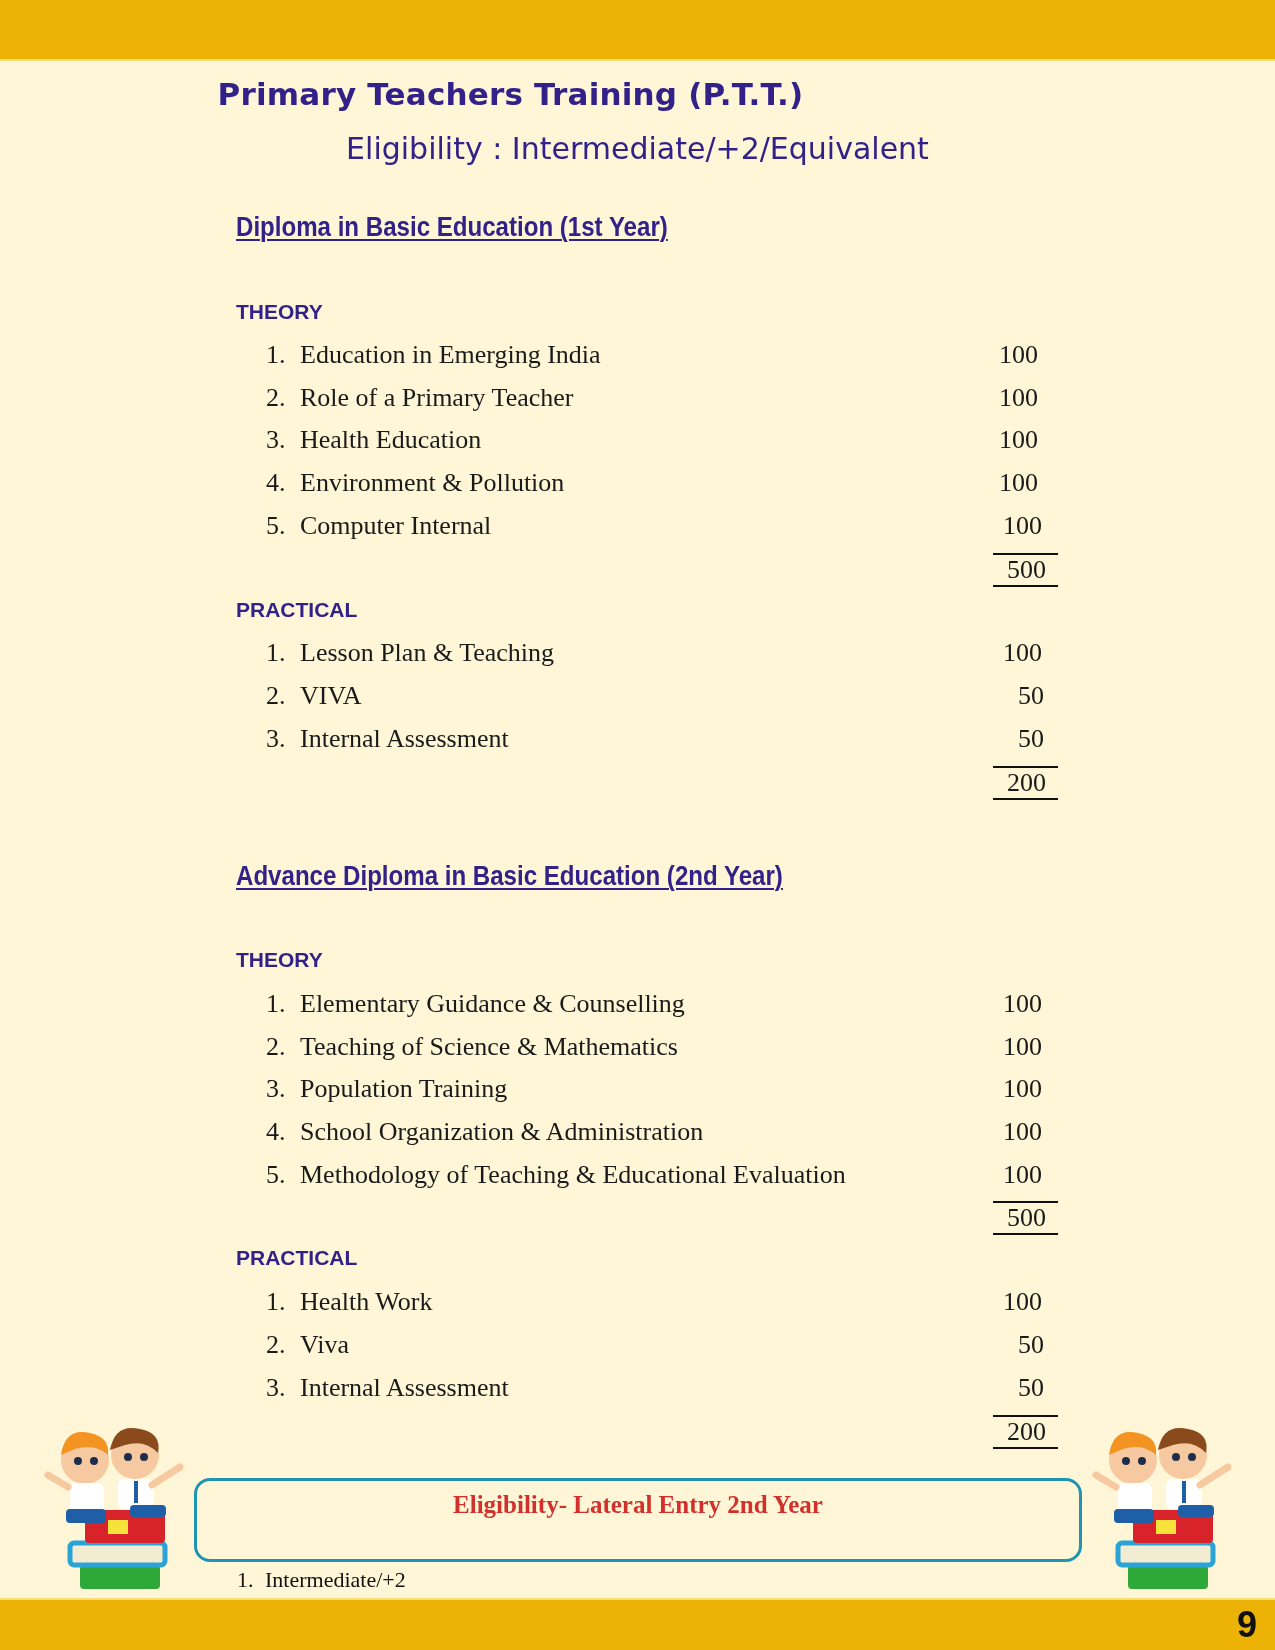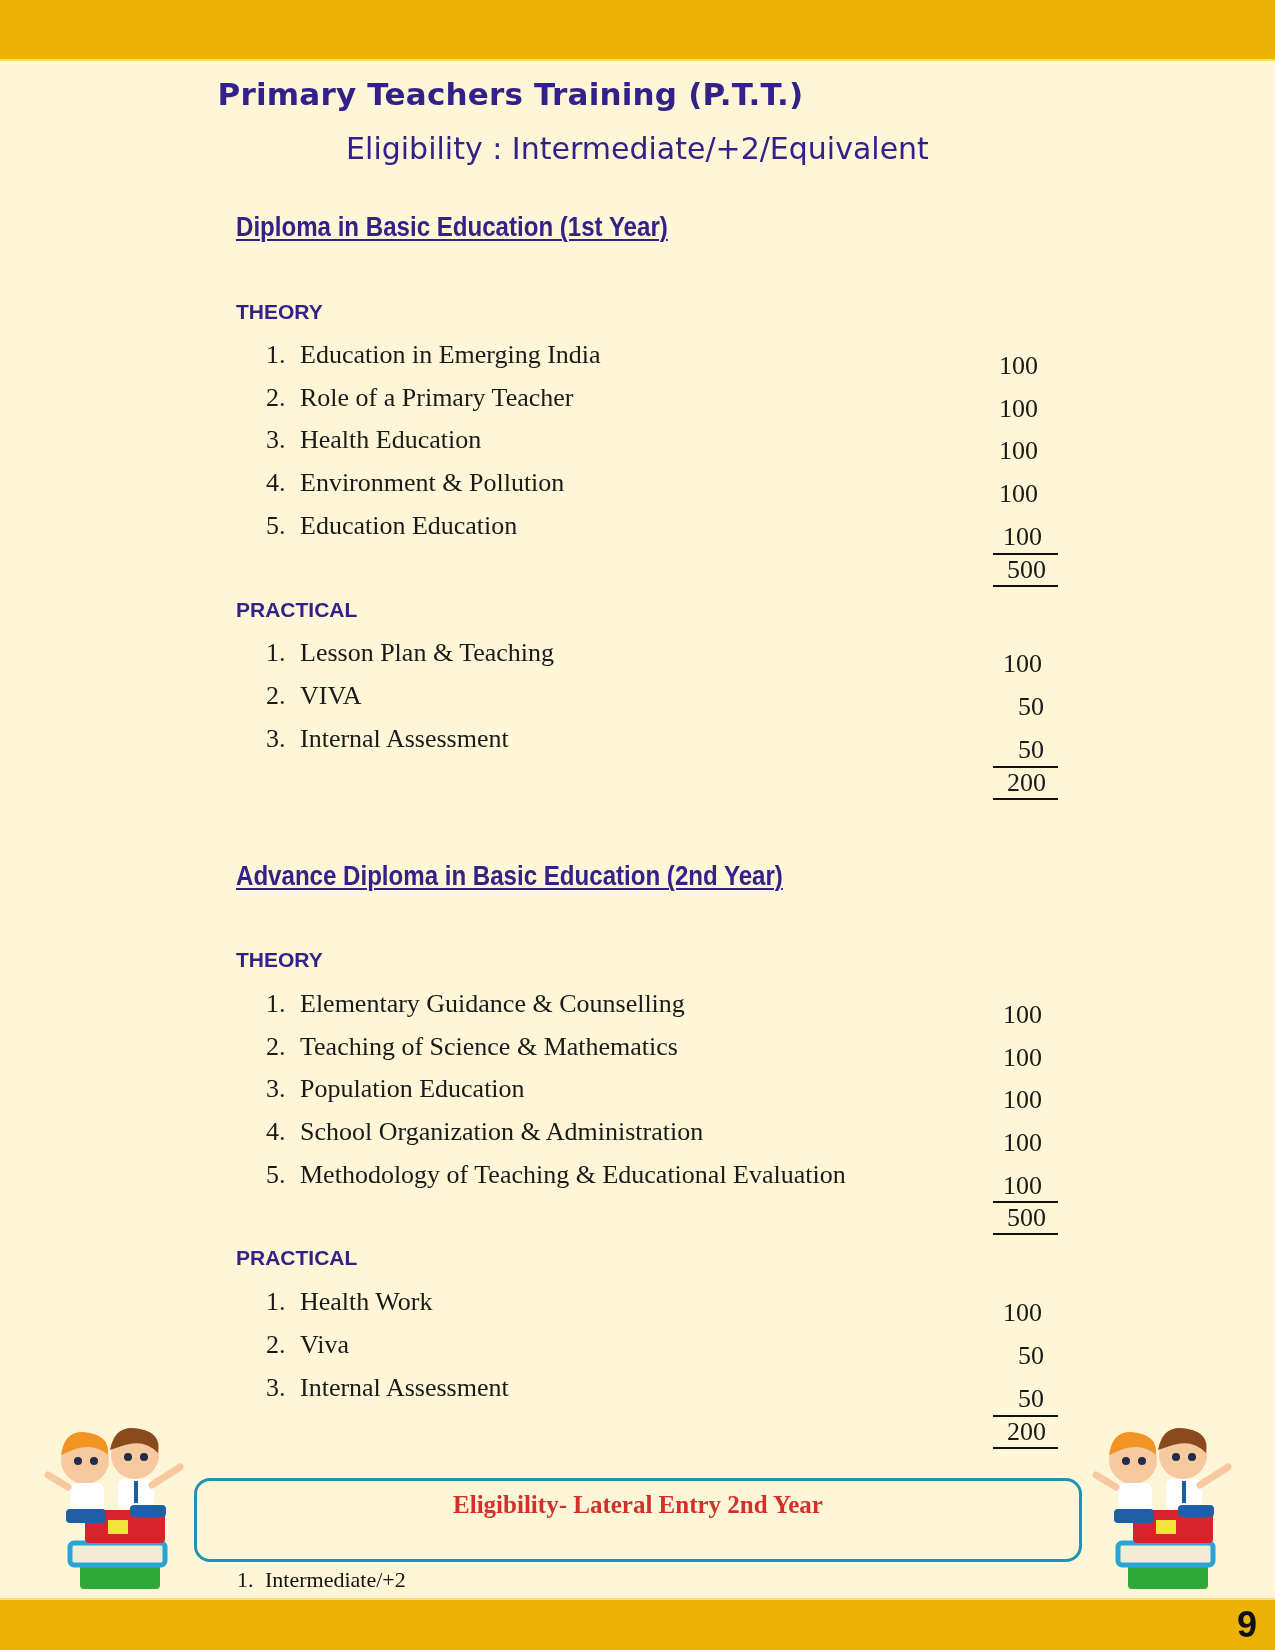--- a/index.html
+++ b/index.html
@@ -18,21 +18,21 @@
     font-family: "DejaVu Sans", sans-serif; font-size: 30px; color: #33218a; font-weight: normal; }
 
   .heading { position: absolute; left: 236px; font-family: "Liberation Sans", sans-serif; font-weight: bold;
     font-size: 28px; color: #33218a; text-decoration: underline; text-decoration-thickness: 2px; text-underline-offset: 3px;
     transform: scaleX(0.86); transform-origin: left center; white-space: nowrap; }
   .sub { position: absolute; left: 236px; font-family: "Liberation Sans", sans-serif; font-weight: bold; font-size: 21px; color: #33218a; }
 
   .row { position: absolute; left: 266px; width: 790px; height: 34px; font-size: 26px; color: #1a1a1a; white-space: nowrap; }
   .row .num { position: absolute; left: 0; top: 0; }
   .row .label { position: absolute; left: 34px; top: 0; }
-  .row .val { position: absolute; right: 18px; top: 11px; text-align: center; }
+  .row .val { position: absolute; right: 18px; top: 0; text-align: center; }
 
   .total { position: absolute; left: 993px; width: 65px; height: 34px; border-top: 2px solid #111; border-bottom: 2px solid #111;
     font-size: 26px; color: #1a1a1a; text-align: right; box-sizing: border-box; padding-right: 12px; line-height: 30px; }
 
   .elig-box { position: absolute; left: 194px; top: 1478px; width: 888px; height: 84px; border: 3px solid #1f93b4; border-radius: 16px; box-sizing: border-box; background: #fef6d6; }
   .elig-title { position: absolute; left: 0; width: 100%; top: 10px; text-align: center; font-weight: bold; font-size: 25px; color: #d2302a; }
   .elig-item { position: absolute; left: 40px; font-size: 22px; color: #111; white-space: nowrap; }
   .elig-item .n { display: inline-block; width: 28px; }
 
   .kids { position: absolute; width: 150px; height: 180px; }
@@ -63,21 +63,21 @@
     <span class="label">Health Education</span>
     <span class="val" style="right:18px">100</span>
   </div>
 <div class="row" style="top:468px;">
     <span class="num">4.</span>
     <span class="label">Environment &amp; Pollution</span>
     <span class="val" style="right:18px">100</span>
   </div>
 <div class="row" style="top:511px;">
     <span class="num">5.</span>
-    <span class="label">Education Education</span>
+    <span class="label">Computer Internal</span>
     <span class="val" style="right:14px">100</span>
   </div>
 <div class="total" style="top:553px;">500</div>
 
 <div class="sub" style="top:598px;">PRACTICAL</div>
 <div class="row" style="top:638px;">
     <span class="num">1.</span>
     <span class="label">Lesson Plan &amp; Teaching</span>
     <span class="val" style="right:14px">100</span>
   </div>
@@ -101,21 +101,21 @@
     <span class="label">Elementary Guidance &amp; Counselling</span>
     <span class="val" style="right:14px">100</span>
   </div>
 <div class="row" style="top:1032px;">
     <span class="num">2.</span>
     <span class="label">Teaching of Science &amp; Mathematics</span>
     <span class="val" style="right:14px">100</span>
   </div>
 <div class="row" style="top:1074px;">
     <span class="num">3.</span>
-    <span class="label">Population Education</span>
+    <span class="label">Population Training</span>
     <span class="val" style="right:14px">100</span>
   </div>
 <div class="row" style="top:1117px;">
     <span class="num">4.</span>
     <span class="label">School Organization &amp; Administration</span>
     <span class="val" style="right:14px">100</span>
   </div>
 <div class="row" style="top:1160px;">
     <span class="num">5.</span>
     <span class="label">Methodology of Teaching &amp; Educational Evaluation</span>

